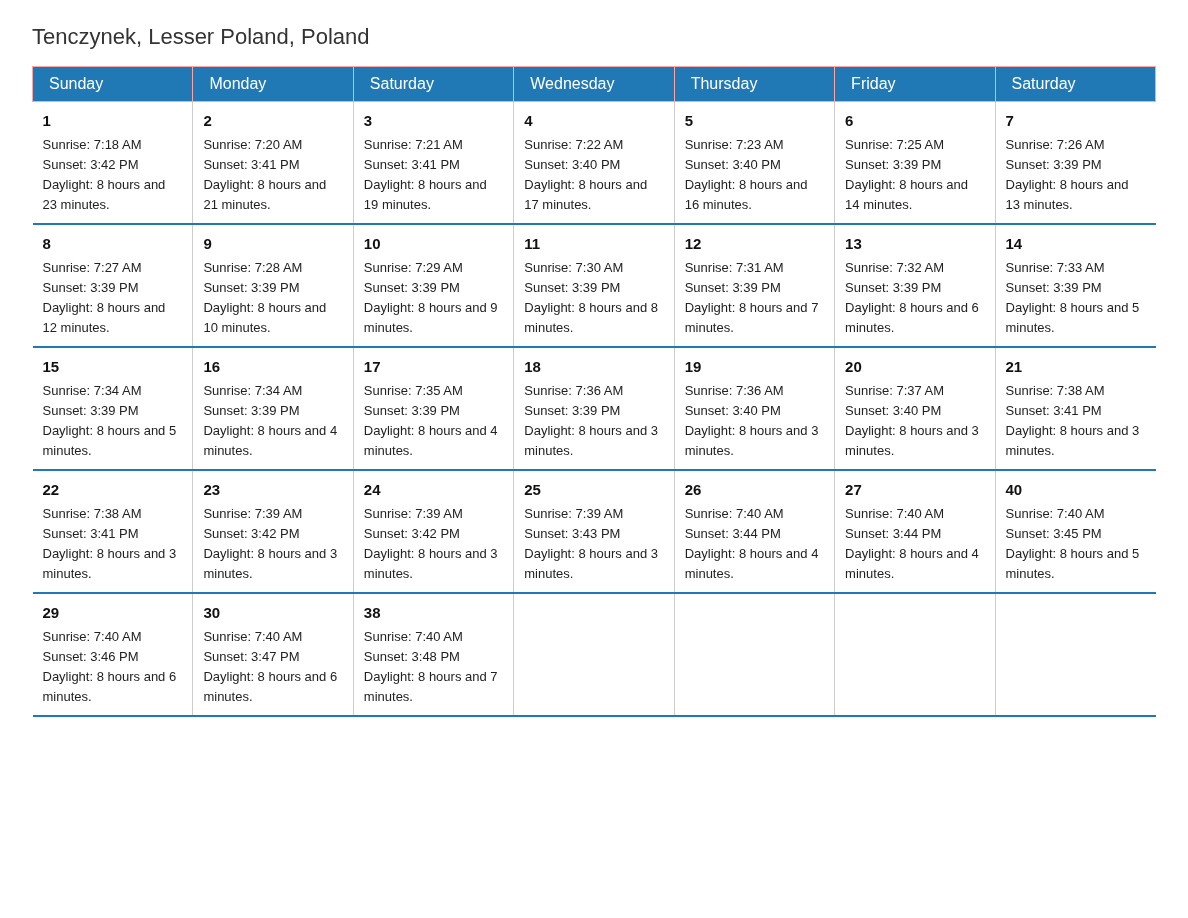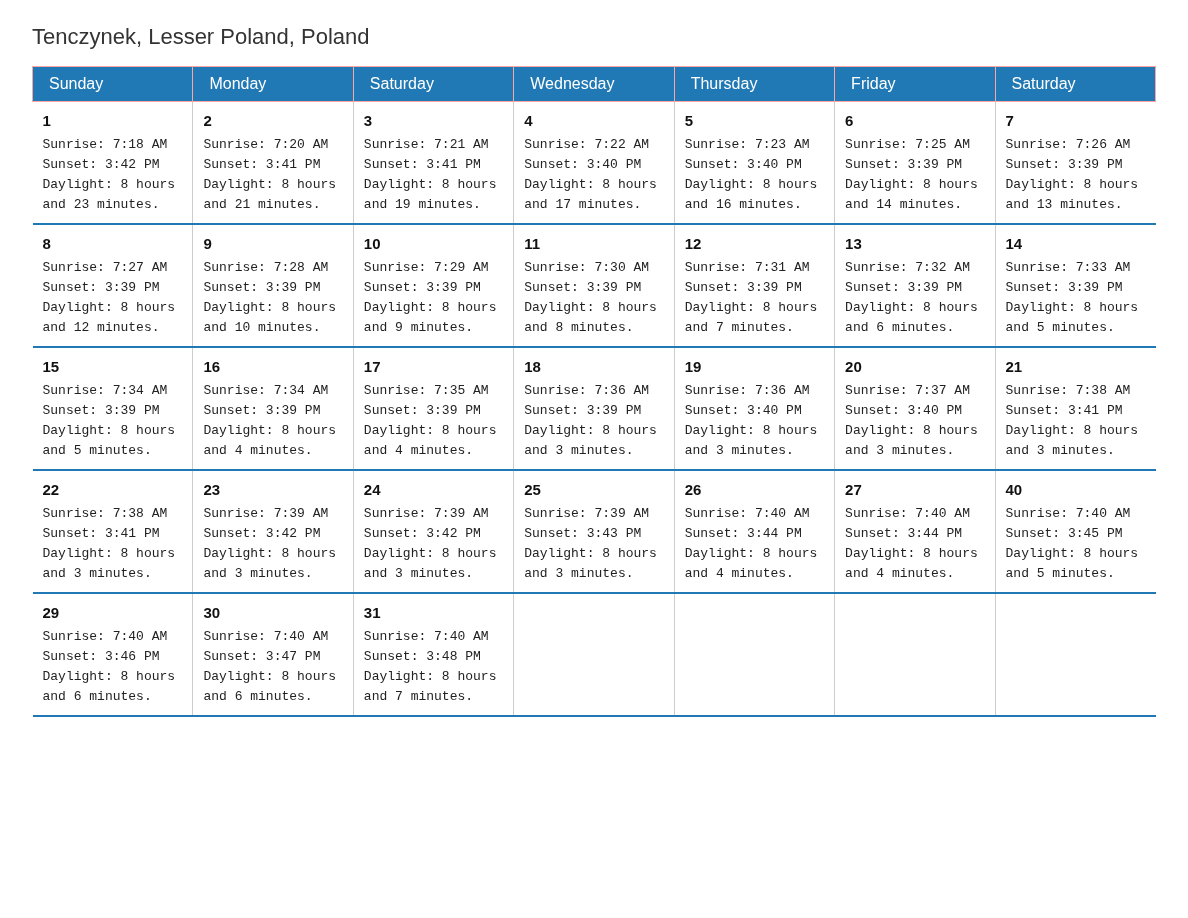--- a/index.html
+++ b/index.html
@@ -95,21 +95,20 @@
       font-size: 15px;
       font-weight: bold;
       color: #111;
       display: block;
       margin-bottom: 2px;
     }
     .day-info {
       color: #222;
       font-size: 13px;
       line-height: 1.55;
-      font-family: Liberation Mono, monospace;
     }
     .empty-cell {
       background: #fff;
     }
   </style>
 </head>
 <body>
 
 <div class="header">
   <div class="title-block">
@@ -253,21 +252,21 @@
       <tr>
         <td>
           <span class="day-num">29</span>
           <div class="day-info">Sunrise: 7:40 AM<br>Sunset: 3:46 PM<br>Daylight: 8 hours and 6 minutes.</div>
         </td>
         <td>
           <span class="day-num">30</span>
           <div class="day-info">Sunrise: 7:40 AM<br>Sunset: 3:47 PM<br>Daylight: 8 hours and 6 minutes.</div>
         </td>
         <td>
-          <span class="day-num">31</span>
+          <span class="day-num">38</span>
           <div class="day-info">Sunrise: 7:40 AM<br>Sunset: 3:48 PM<br>Daylight: 8 hours and 7 minutes.</div>
         </td>
         <td class="empty-cell"></td>
         <td class="empty-cell"></td>
         <td class="empty-cell"></td>
         <td class="empty-cell"></td>
       </tr>
     </tbody>
 </table>
 

